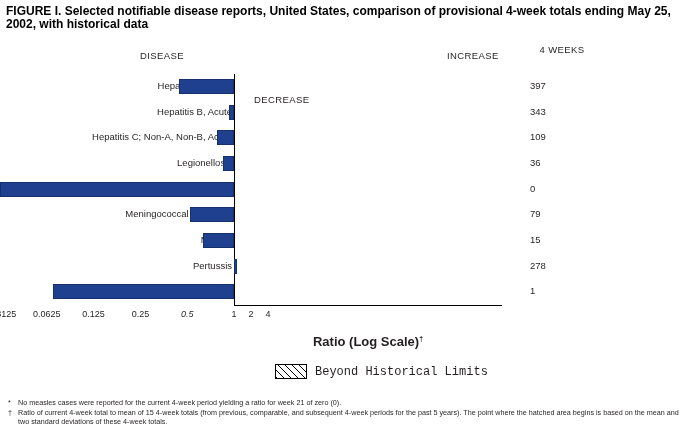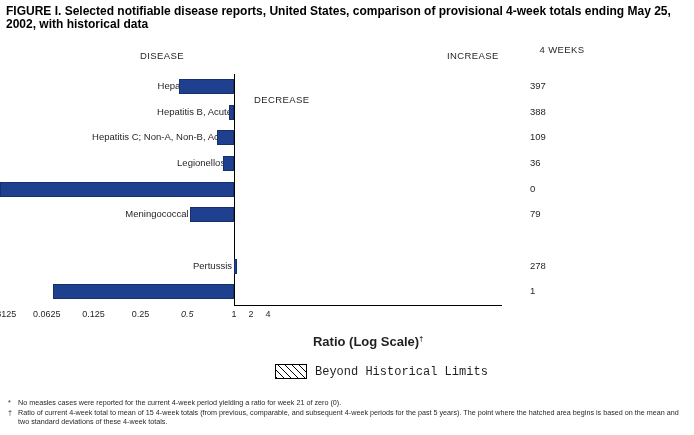--- a/index.html
+++ b/index.html
@@ -201,41 +201,46 @@
   <div id="axis-one"></div>
 
 <div class="row" style="top: 0px;">
       <div class="row-label"><span>Hepatitis A, Acute</span></div>
       <div class="bar" style="left: -55.4311px; width: 55.4311px;"></div>
       <div class="row-value">397</div>
     </div>
     <div class="row" style="top: 25.6667px;">
       <div class="row-label"><span>Hepatitis B, Acute</span></div>
       <div class="bar" style="left: -4.89984px; width: 4.89984px;"></div>
-      <div class="row-value">388</div>
+      <div class="row-value">343</div>
     </div>
     <div class="row" style="top: 51.3333px;">
       <div class="row-label"><span>Hepatitis C; Non-A, Non-B, Acute</span></div>
       <div class="bar" style="left: -16.7756px; width: 16.7756px;"></div>
       <div class="row-value">109</div>
     </div>
     <div class="row" style="top: 77px;">
       <div class="row-label"><span>Legionellosis</span></div>
       <div class="bar" style="left: -10.973px; width: 10.973px;"></div>
       <div class="row-value">36</div>
     </div>
     <div class="row" style="top: 102.667px;">
       <div class="row-label"><span>Measles, Total</span><span class="sup">*</span></div>
       <div class="bar" style="left: -234px; width: 234px;"></div>
       <div class="row-value">0</div>
     </div>
     <div class="row" style="top: 128.333px;">
       <div class="row-label"><span>Meningococcal Infections</span></div>
       <div class="bar" style="left: -44.1519px; width: 44.1519px;"></div>
       <div class="row-value">79</div>
+    </div>
+    <div class="row" style="top: 154px;">
+      <div class="row-label"><span>Mumps</span></div>
+      <div class="bar" style="left: -31.1958px; width: 31.1958px;"></div>
+      <div class="row-value">15</div>
     </div>
     <div class="row" style="top: 179.667px;">
       <div class="row-label"><span>Pertussis</span></div>
       <div class="bar" style="left: 0px; width: 3.21358px;"></div>
       <div class="row-value">278</div>
     </div>
     <div class="row" style="top: 205.333px;">
       <div class="row-label"><span>Rubella</span></div>
       <div class="bar" style="left: -181.505px; width: 181.505px;"></div>
       <div class="row-value">1</div>

